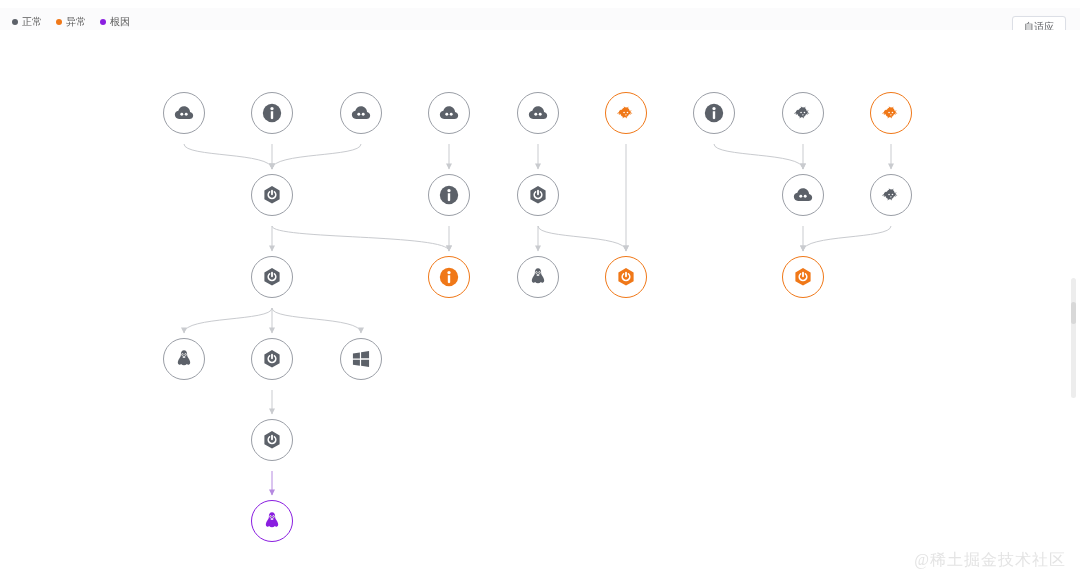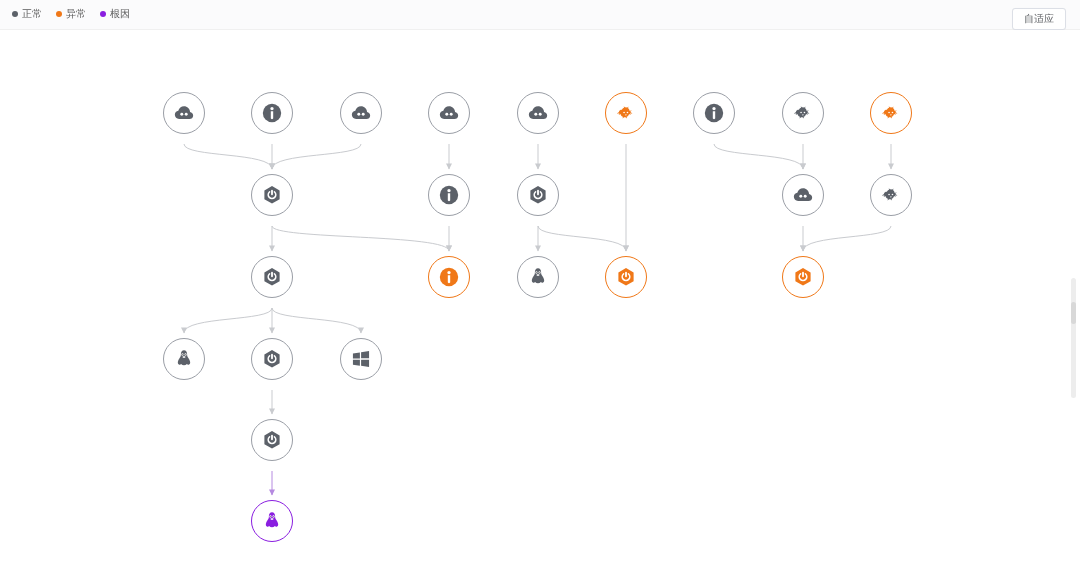--- a/index.html
+++ b/index.html
@@ -7,21 +7,21 @@
     margin: 0; padding: 0;
     width: 1080px; height: 579px;
     overflow: hidden;
     background: #ffffff;
     font-family: "Liberation Sans", "DejaVu Sans", sans-serif;
   }
   #app { position: relative; width: 1080px; height: 579px; background: #fff; }
 
   
   .topbar {
-    position: absolute; left: 0; top: 0; width: 1080px; height: 30px;
+    position: absolute; left: 0; top: 8px; width: 1080px; height: 30px;
     background: #fbfbfc;
     border-bottom: 1px solid #f0f0f0;
   }
   .legend {
     position: absolute; left: 12px; top: 8px;
     display: flex; align-items: center; gap: 14px;
     font-size: 10px; color: #5a5a5a;
   }
   .legend-item { display: flex; align-items: center; gap: 4px; }
   .legend-dot { width: 6px; height: 6px; border-radius: 50%; display: inline-block; }
@@ -519,13 +519,14 @@
             <div class="node-name"></div>
           </div>
         </div>
       </div>
 
     <div class="vscroll">
       <div class="vscroll-thumb"></div>
     </div>
   </div>
 
+  <div class="watermark">@稀土掘金技术社区</div>
 </div>
 
 </body></html>

